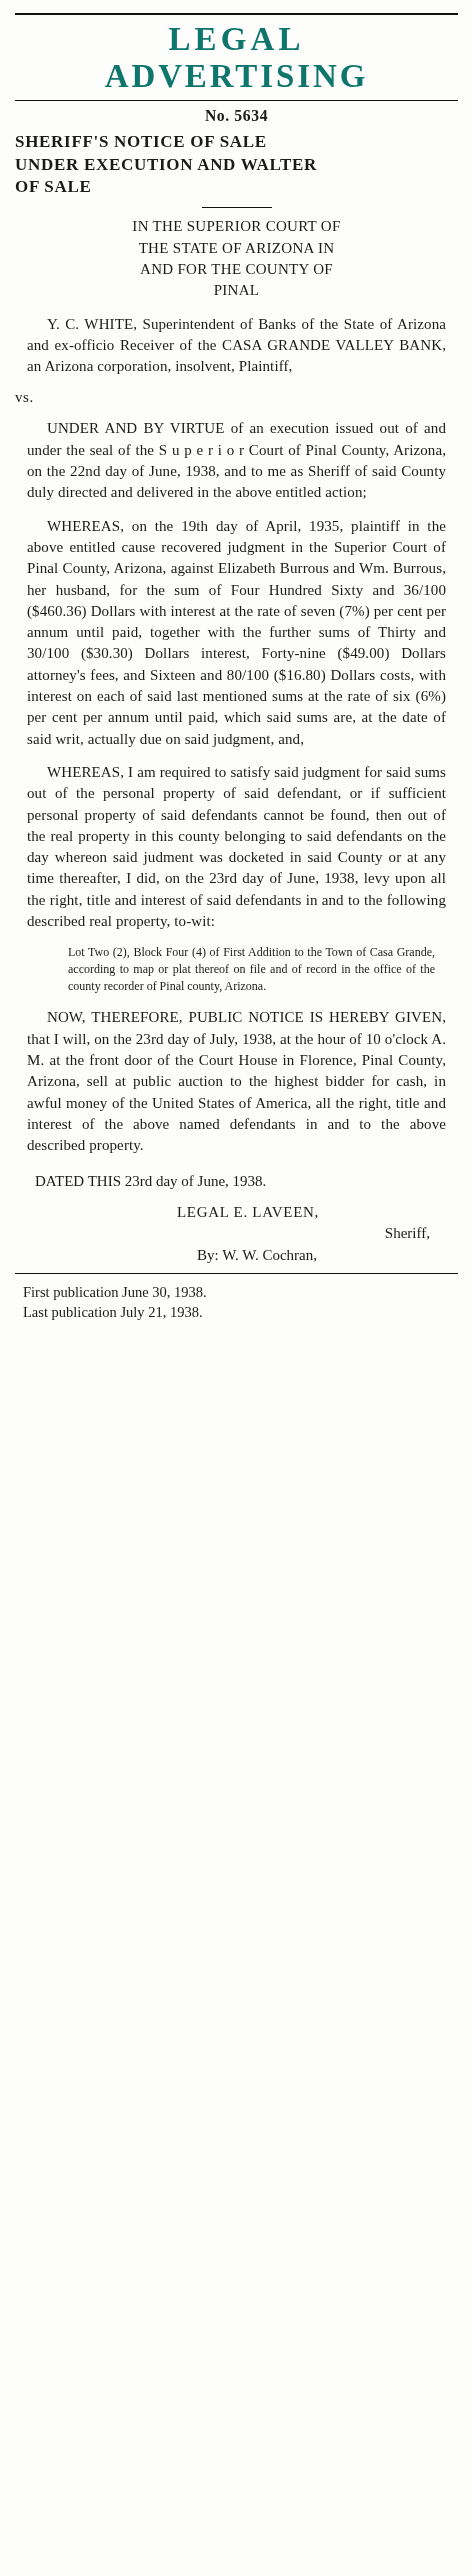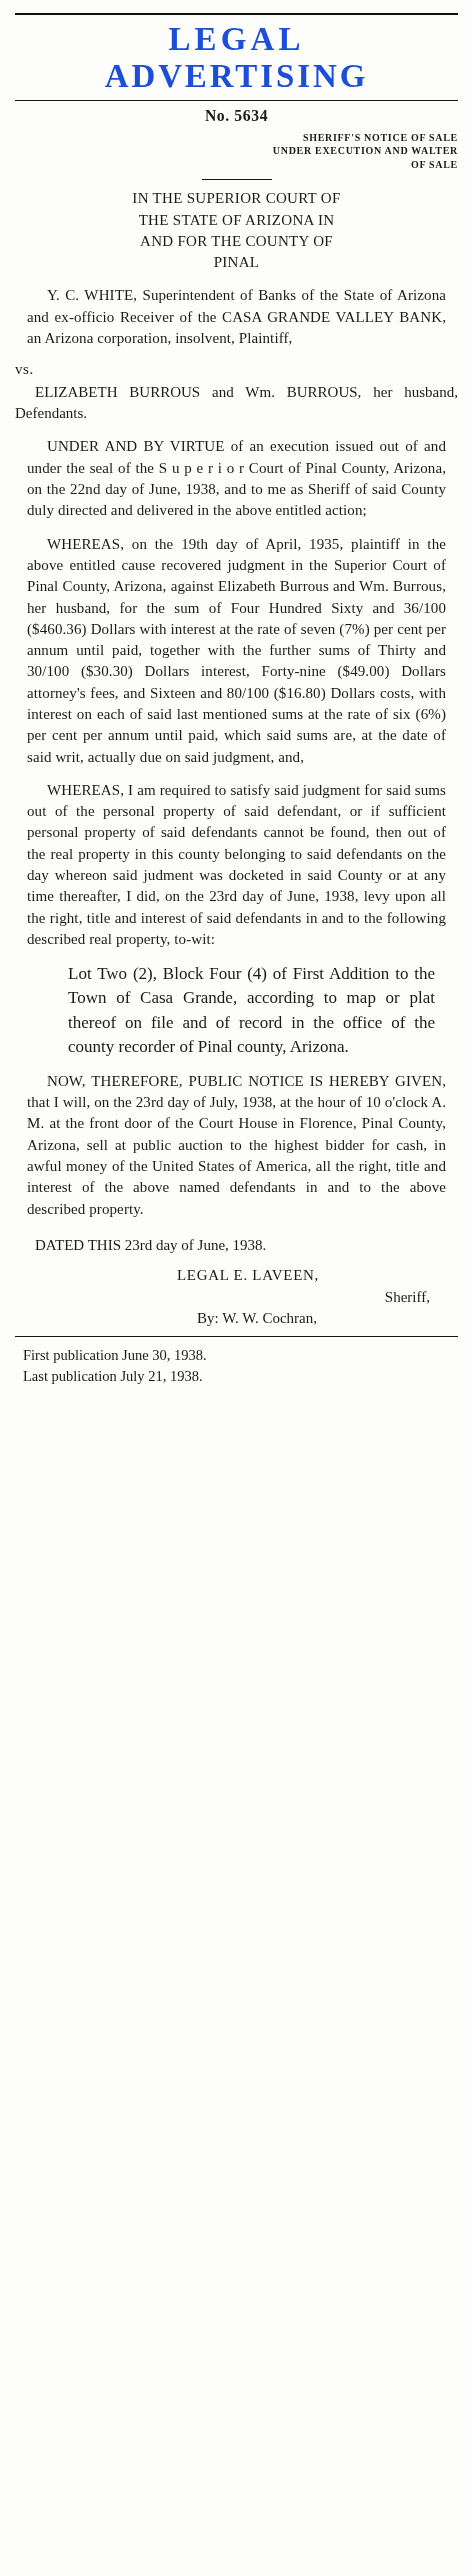--- a/index.html
+++ b/index.html
@@ -37,36 +37,36 @@
     margin: 7px 0 4.7px 0;
   }
   h1.masthead {
     font-family: "Liberation Serif", serif;
     text-align: center;
     font-size: 33px;
     line-height: 1.12;
     letter-spacing: 4.1px;
     font-weight: 700;
     margin: 3.5px 0 1.2px 0;
-    color: #1d4ed8;
+    color: #0f766e;
   }
   .masthead .line2 {
     display: block;
     letter-spacing: 2.9px;
   }
   .num {
     text-align: center;
     font-size: 15.7px;
     font-weight: 700;
     letter-spacing: 0.6px;
     margin: 3.5px 0 5.8px 0;
   }
   .headline {
-    text-align: right;
-    font-size: 10px;
+    text-align: left;
+    font-size: 17px;
     font-weight: 700;
     letter-spacing: 0.7px;
     line-height: 1.34;
     margin: 0 0 2.3px 0;
   }
   .headline span { display: block; }
   .court {
     text-align: center;
     font-size: 15px;
     letter-spacing: 0.3px;
@@ -92,21 +92,21 @@
     letter-spacing: 0.6px;
   }
   .defendants {
     font-size: 15px;
     line-height: 1.42;
     text-align: justify;
     margin: 0 0 3.5px 0;
     text-indent: 20px;
   }
   .quote {
-    font-size: 17px;
+    font-size: 12px;
     line-height: 1.42;
     margin: 3.5px 0 3.5px 0;
     padding-left: 53px;
     padding-right: 23px;
     text-align: justify;
   }
   .quote .firstline { text-indent: 30px; }
   .sig {
     font-size: 15px;
     line-height: 1.42;
@@ -174,21 +174,20 @@
     <span class="ln first">IN  THE  SUPERIOR  COURT  OF</span>
     <span class="ln">THE STATE OF ARIZONA IN</span>
     <span class="ln">AND  FOR  THE  COUNTY  OF</span>
     <span class="ln">PINAL</span>
   </div>
 
   <p class="body indent">Y. C. WHITE, Superintendent of Banks of the State of Arizona and ex-officio Receiver of the CASA GRANDE VALLEY BANK, an Arizona corporation, insolvent, Plaintiff,</p>
 
   <div class="vs">vs.</div>
 
-  <p class="defendants">ELIZABETH BURROUS and Wm. BURROUS, her husband, Defendants.</p>
 
   <p class="body indent">UNDER AND BY VIRTUE of an execution issued out of and under the seal of the S u p e r i o r Court of Pinal County, Arizona, on the 22nd day of June, 1938, and to me as Sheriff of said County duly directed and delivered in the above entitled action;</p>
 
   <p class="body indent">WHEREAS, on the 19th day of April, 1935, plaintiff in the above entitled cause recovered judgment in the Superior Court of Pinal County, Arizona, against Elizabeth Burrous and Wm. Burrous, her husband, for the sum of Four Hundred Sixty and 36/100 ($460.36) Dollars with interest at the rate of seven (7%) per cent per annum until paid, together with the further sums of Thirty and 30/100 ($30.30) Dollars interest, Forty-nine ($49.00) Dollars attorney's fees, and Sixteen and 80/100 ($16.80) Dollars costs, with interest on each of said last mentioned sums at the rate of six (6%) per cent per annum until paid, which said sums are, at the date of said writ, actually due on said judgment, and,</p>
 
   <p class="body indent">WHEREAS, I am required to satisfy said judgment for said sums out of the personal property of said defendant, or if sufficient personal property of said defendants cannot be found, then out of the real property in this county belonging to said defendants on the day whereon said judment was docketed in said County or at any time thereafter, I did, on the 23rd day of June, 1938, levy upon all the right, title and interest of said defendants in and to the following described real property, to-wit:</p>
 
   <p class="quote">
     <span class="firstline">Lot Two (2), Block Four (4) of First Addition to the Town of Casa Grande, according to map or plat thereof on file and of record in the office of the county recorder of Pinal county, Arizona.</span>
   </p>

